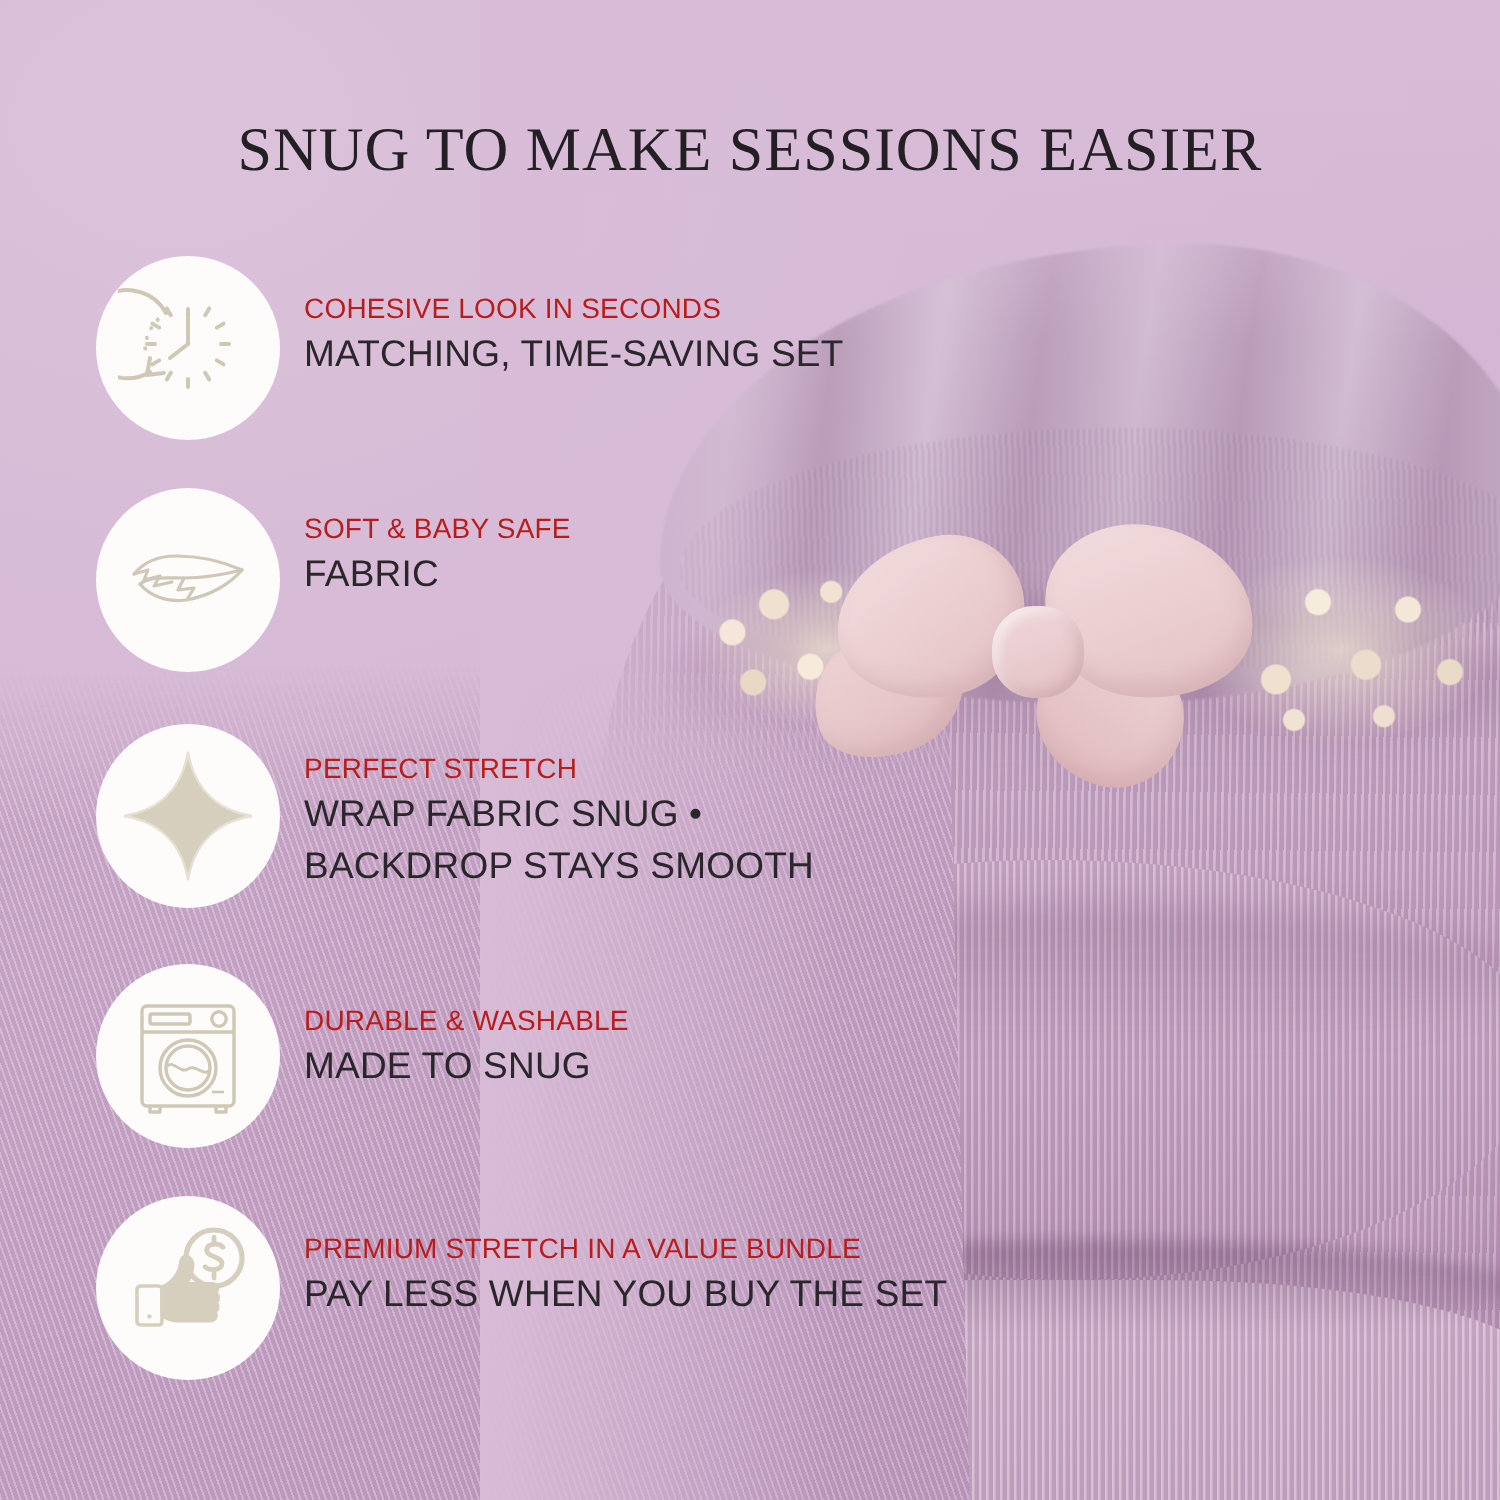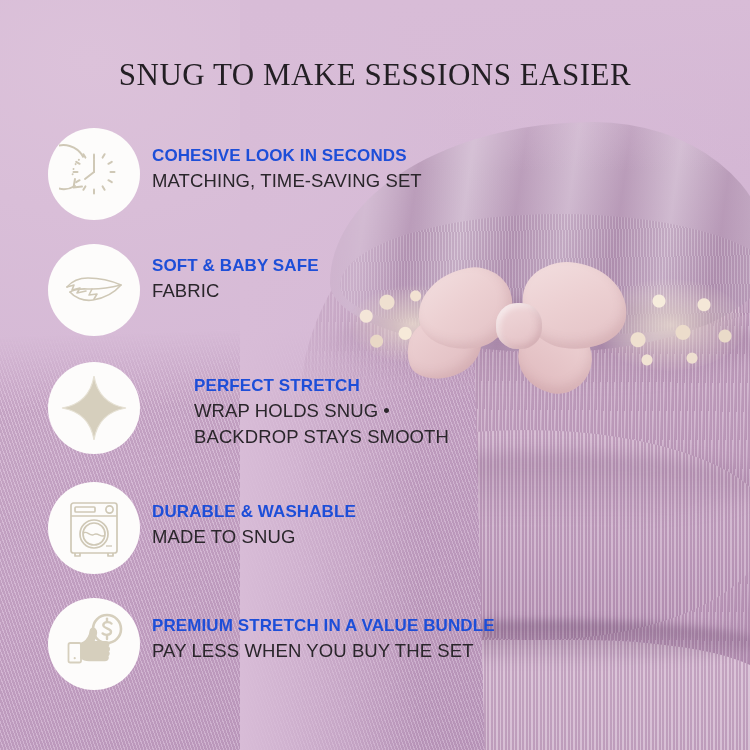--- a/index.html
+++ b/index.html
@@ -181,38 +181,38 @@
   .title{
     position:absolute;left:0;right:0;top:57px;text-align:center;
     font-family:"Liberation Serif", serif;
     font-size:31px;letter-spacing:.5px;color:#231f24;
     white-space:nowrap;
   }
 
   
   .features{position:absolute;left:48px;top:128px;width:660px;}
   .feature{position:relative;display:flex;align-items:flex-start;}
-  .f1{height:116px;} .f2{height:118px;} .f3{height:120px;gap:42px;}
+  .f1{height:116px;} .f2{height:118px;} .f3{height:120px;}
   .f4{height:116px;} .f5{height:100px;}
 
   .badge{
     flex:0 0 auto;width:92px;height:92px;border-radius:50%;
     background:#fdfcfb;display:flex;align-items:center;justify-content:center;
   }
   .f5 .badge{width:92px;height:92px;}
   .badge svg{display:block;}
 
   .ftext{margin-left:12px;padding-top:18px;}
   .f2 .ftext{padding-top:12px;}
   .f3 .ftext{padding-top:14px;}
   .f4 .ftext{padding-top:20px;}
   .f5 .ftext{padding-top:18px;}
 
   .fhead{
-    font-size:17px;font-weight:bold;color:#1d4ed8;letter-spacing:.1px;
+    font-size:14px;font-weight:normal;color:#b91c1c;letter-spacing:.1px;
     line-height:1.22;white-space:nowrap;
   }
   .fsub{
     font-size:18.5px;font-weight:400;color:#2a262b;letter-spacing:.1px;
     line-height:1.3;margin-top:2px;white-space:nowrap;
   }
 </style>
 </head>
 <body>
 
@@ -298,21 +298,21 @@
 
     <div class="feature f3">
       <div class="badge">
         <svg width="72" height="72" viewBox="0 0 72 72" aria-hidden="true">
           <path d="M36 4 C39 22, 50 33, 68 36 C50 39, 39 50, 36 68
                    C33 50, 22 39, 4 36 C22 33, 33 22, 36 4 Z" fill="#d6cfbd" stroke="#e6e1d4" stroke-width="1.2"></path>
         </svg>
       </div>
       <div class="ftext">
         <div class="fhead">PERFECT STRETCH</div>
-        <div class="fsub">WRAP HOLDS SNUG •</div>
+        <div class="fsub">WRAP FABRIC SNUG •</div>
         <div class="fsub">BACKDROP STAYS SMOOTH</div>
       </div>
     </div>
 
     <div class="feature f4">
       <div class="badge">
         <svg width="64" height="64" viewBox="0 0 64 64" aria-hidden="true">
           <g fill="none" stroke="#cfc8b6" stroke-width="1.7" stroke-linejoin="round">
             <rect x="9" y="7" width="46" height="50" rx="2.5"></rect>
             <path d="M9 20 H55"></path>

